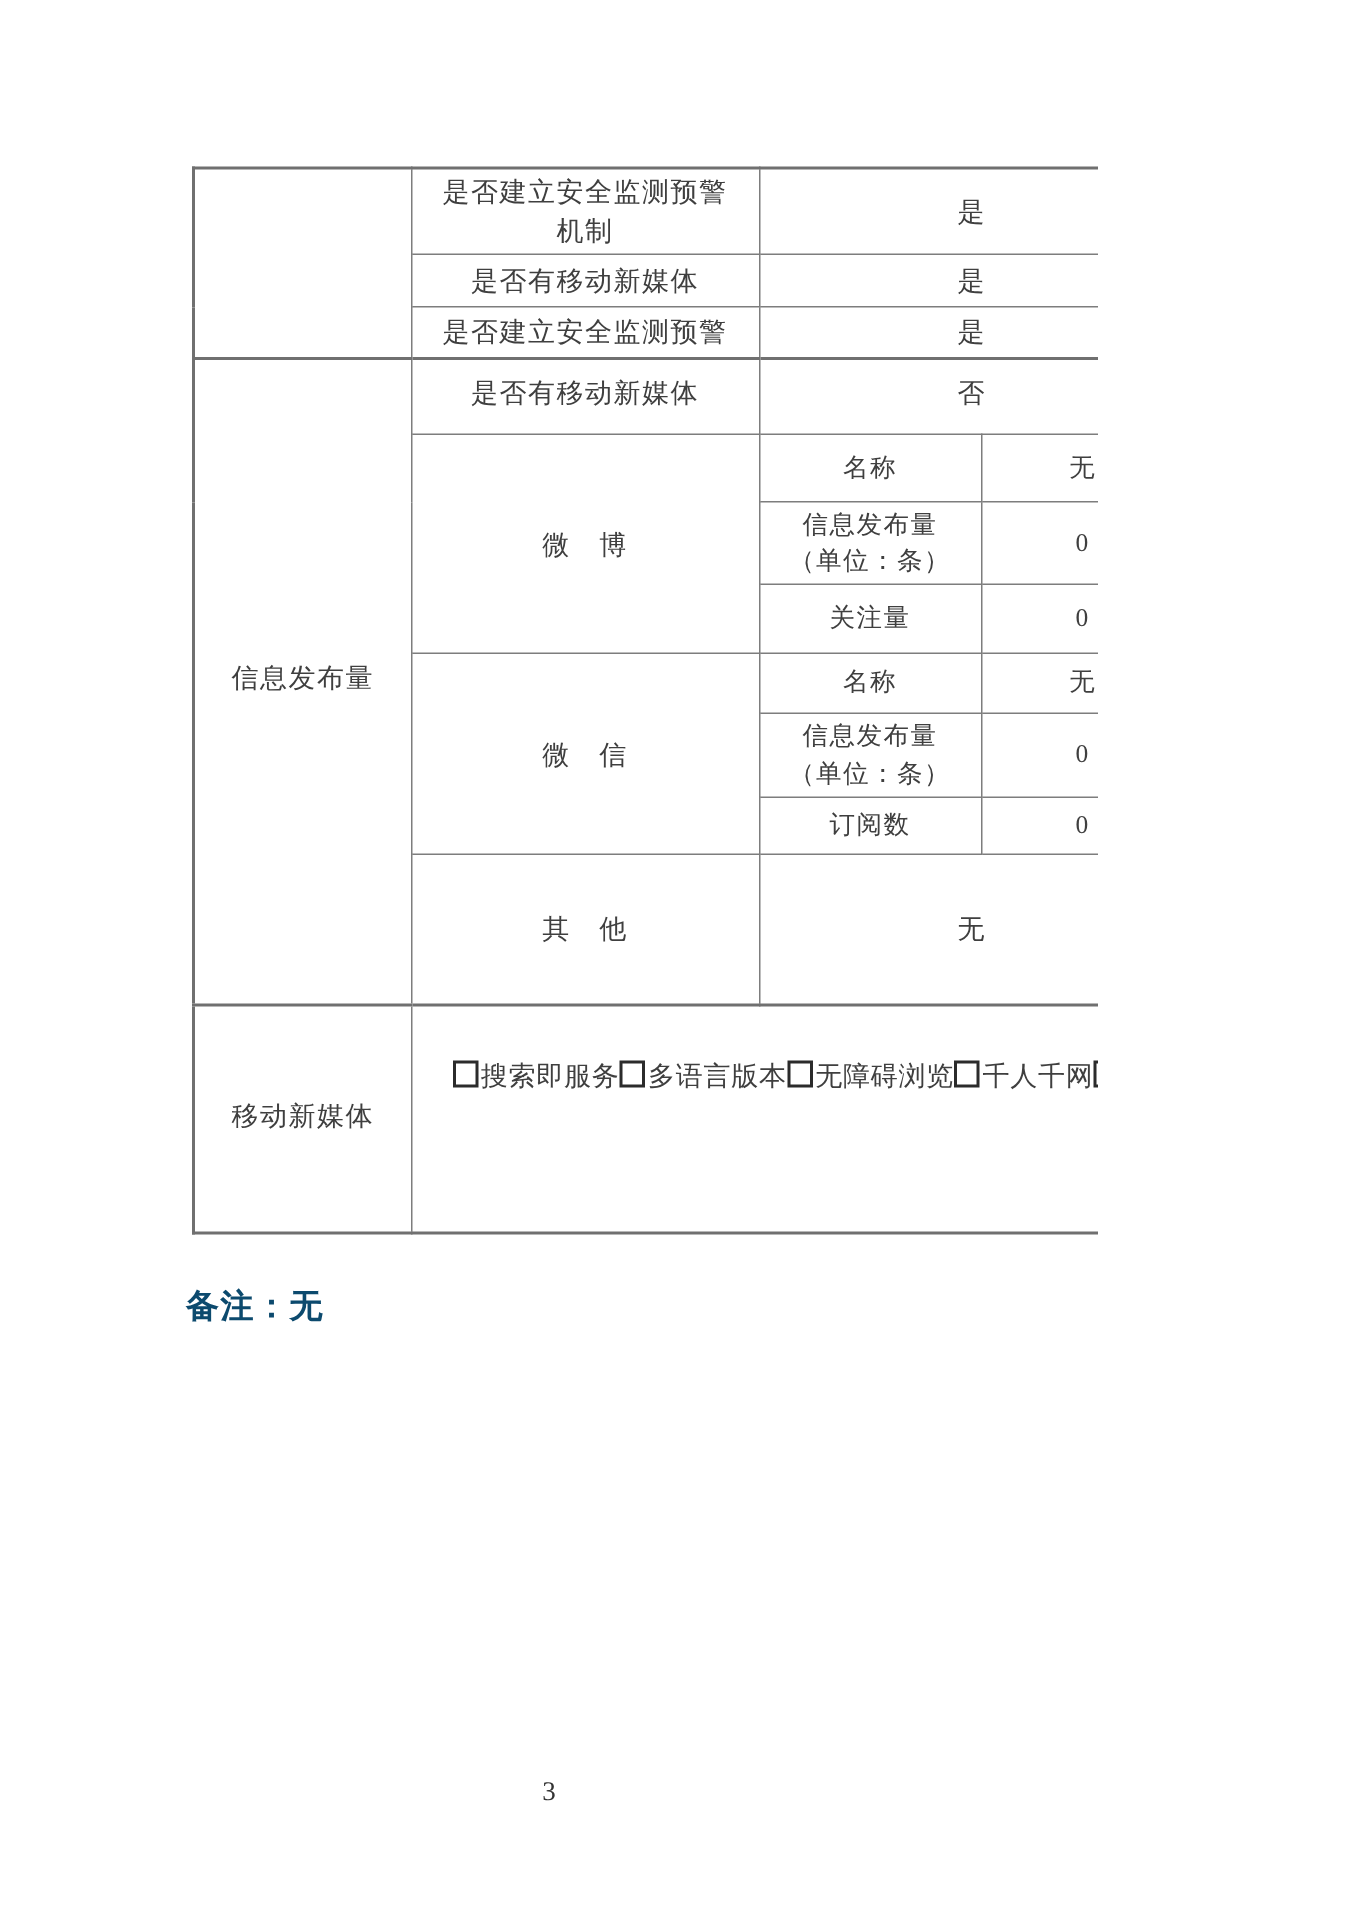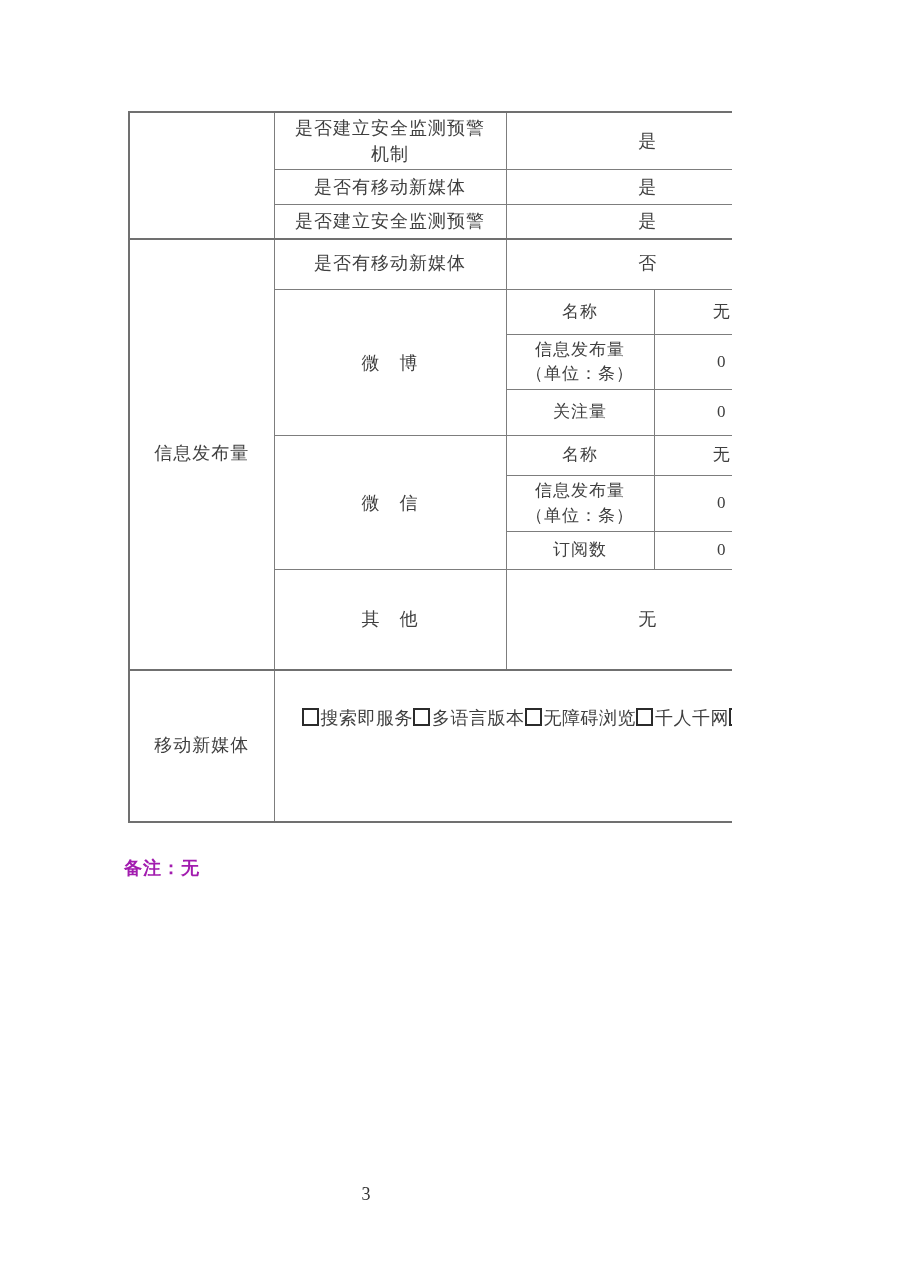--- a/index.html
+++ b/index.html
@@ -30,21 +30,21 @@
   .cb {
     display:inline-block; width:13px; height:14px;
     border:2px solid #2b2b2b; background:#ffffff;
     margin:0 2px 0 0; vertical-align:-2px;
   }
   .opt { white-space:nowrap; }
   .uline { border-bottom:1px solid #3f3f3f; padding:0 1px 0 1px; }
   .note {
     position:absolute; left:124px; top:856px;
     font-family:"Liberation Sans","DejaVu Sans",sans-serif;
-    font-weight:bold; font-size:18px; letter-spacing:1px; color:#a21caf;
+    font-weight:bold; font-size:22px; letter-spacing:1px; color:#0c4a6e;
   }
   .pagenum {
     position:absolute; left:0; right:0; top:1184px; text-align:center;
     font-size:18px; color:#333333;
   }
 </style>
 </head>
 <body>
 
 <div class="page">

